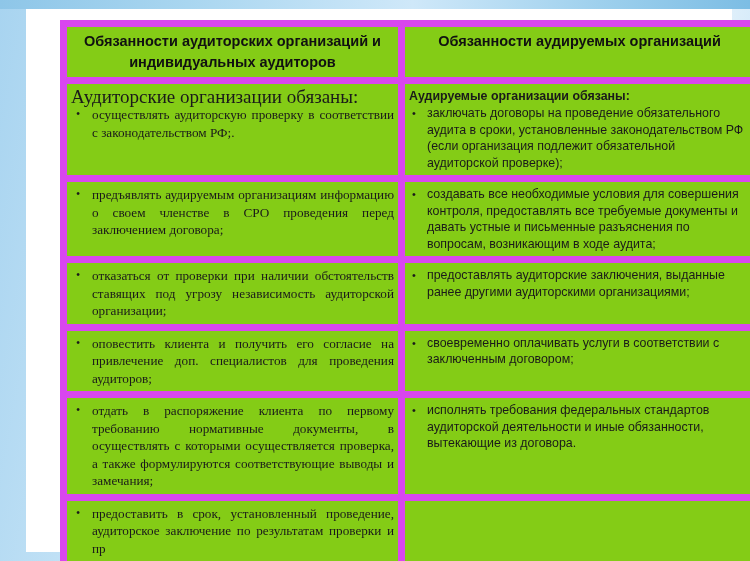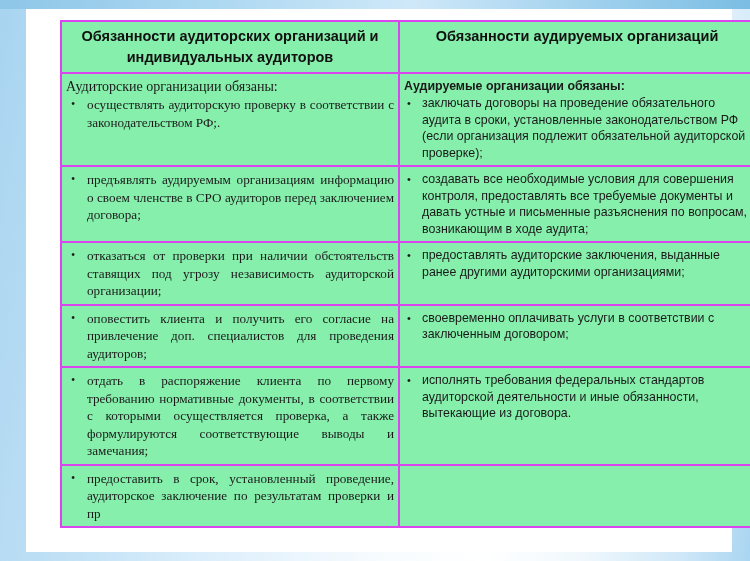--- a/index.html
+++ b/index.html
@@ -53,24 +53,24 @@
   .tbl {
     position: absolute;
     left: 34px;
     top: 11px;
     width: 694px;
     border-collapse: collapse;
     table-layout: fixed;
     background: #ffffff;
   }
   .tbl td, .tbl th {
-    border: 2px solid #d946ef;
+    border: 7px solid #d946ef;
     vertical-align: top;
     padding: 4px;
-    background: #86efac;
+    background: #84cc16;
   }
   col.c-left  { width: 338px; }
   col.c-right { width: 356px; }
 
   
   .hdr {
     text-align: center;
     font-weight: bold;
     font-size: 14.5px;
     line-height: 21px;
@@ -83,21 +83,21 @@
   
   .cell {
     padding: 6px 8px 7px 8px;
   }
   .lead {
     color: #1a1a1a;
     margin: 0 0 1px 0;
   }
   .lead.serif {
     font-family: "Liberation Serif", "DejaVu Serif", serif;
-    font-size: 14px;
+    font-size: 19px;
     line-height: 17px;
     font-weight: normal;
   }
   .lead.sans {
     font-family: "Liberation Sans", sans-serif;
     font-size: 12.4px;
     line-height: 16px;
     font-weight: bold;
   }
 
@@ -190,21 +190,21 @@
             <p class="lead sans">Аудируемые организации обязаны:</p>
             <ul class="items">
               <li>заключать договоры на проведение обязательного аудита в сроки, установленные законодательством РФ (если организация подлежит обязательной аудиторской проверке);</li>
             </ul>
           </td>
         </tr>
 
         <tr>
           <td class="cell col-left rowpad-l">
             <ul class="items">
-              <li>предъявлять аудируемым организациям информацию о своем членстве в СРО аудиторов перед заключением договора;</li>
+              <li>предъявлять аудируемым организациям информацию о своем членстве в СРО проведения перед заключением договора;</li>
             </ul>
           </td>
           <td class="cell col-right rowpad-l">
             <ul class="items">
               <li>создавать все необходимые условия для совершения контроля, предоставлять все требуемые документы и давать устные и письменные разъяснения по вопросам, возникающим в ходе аудита;</li>
             </ul>
           </td>
         </tr>
 
         <tr>
@@ -229,21 +229,21 @@
           <td class="cell col-right rowpad-xl">
             <ul class="items">
               <li class="big">своевременно оплачивать услуги в соответствии с заключенным договором;</li>
             </ul>
           </td>
         </tr>
 
         <tr>
           <td class="cell col-left rowpad-l">
             <ul class="items">
-              <li class="indented">отдать в распоряжение клиента по первому требованию нормативные документы, в соответствии с которыми осуществляется проверка, а также формулируются соответствующие выводы и замечания;</li>
+              <li class="indented">отдать в распоряжение клиента по первому требованию нормативные документы, в осуществлять с которыми осуществляется проверка, а также формулируются соответствующие выводы и замечания;</li>
             </ul>
           </td>
           <td class="cell col-right rowpad-xl">
             <ul class="items">
               <li class="big">исполнять требования федеральных стандартов аудиторской деятельности и иные обязанности, вытекающие из договора.</li>
             </ul>
           </td>
         </tr>
 
         <tr>

